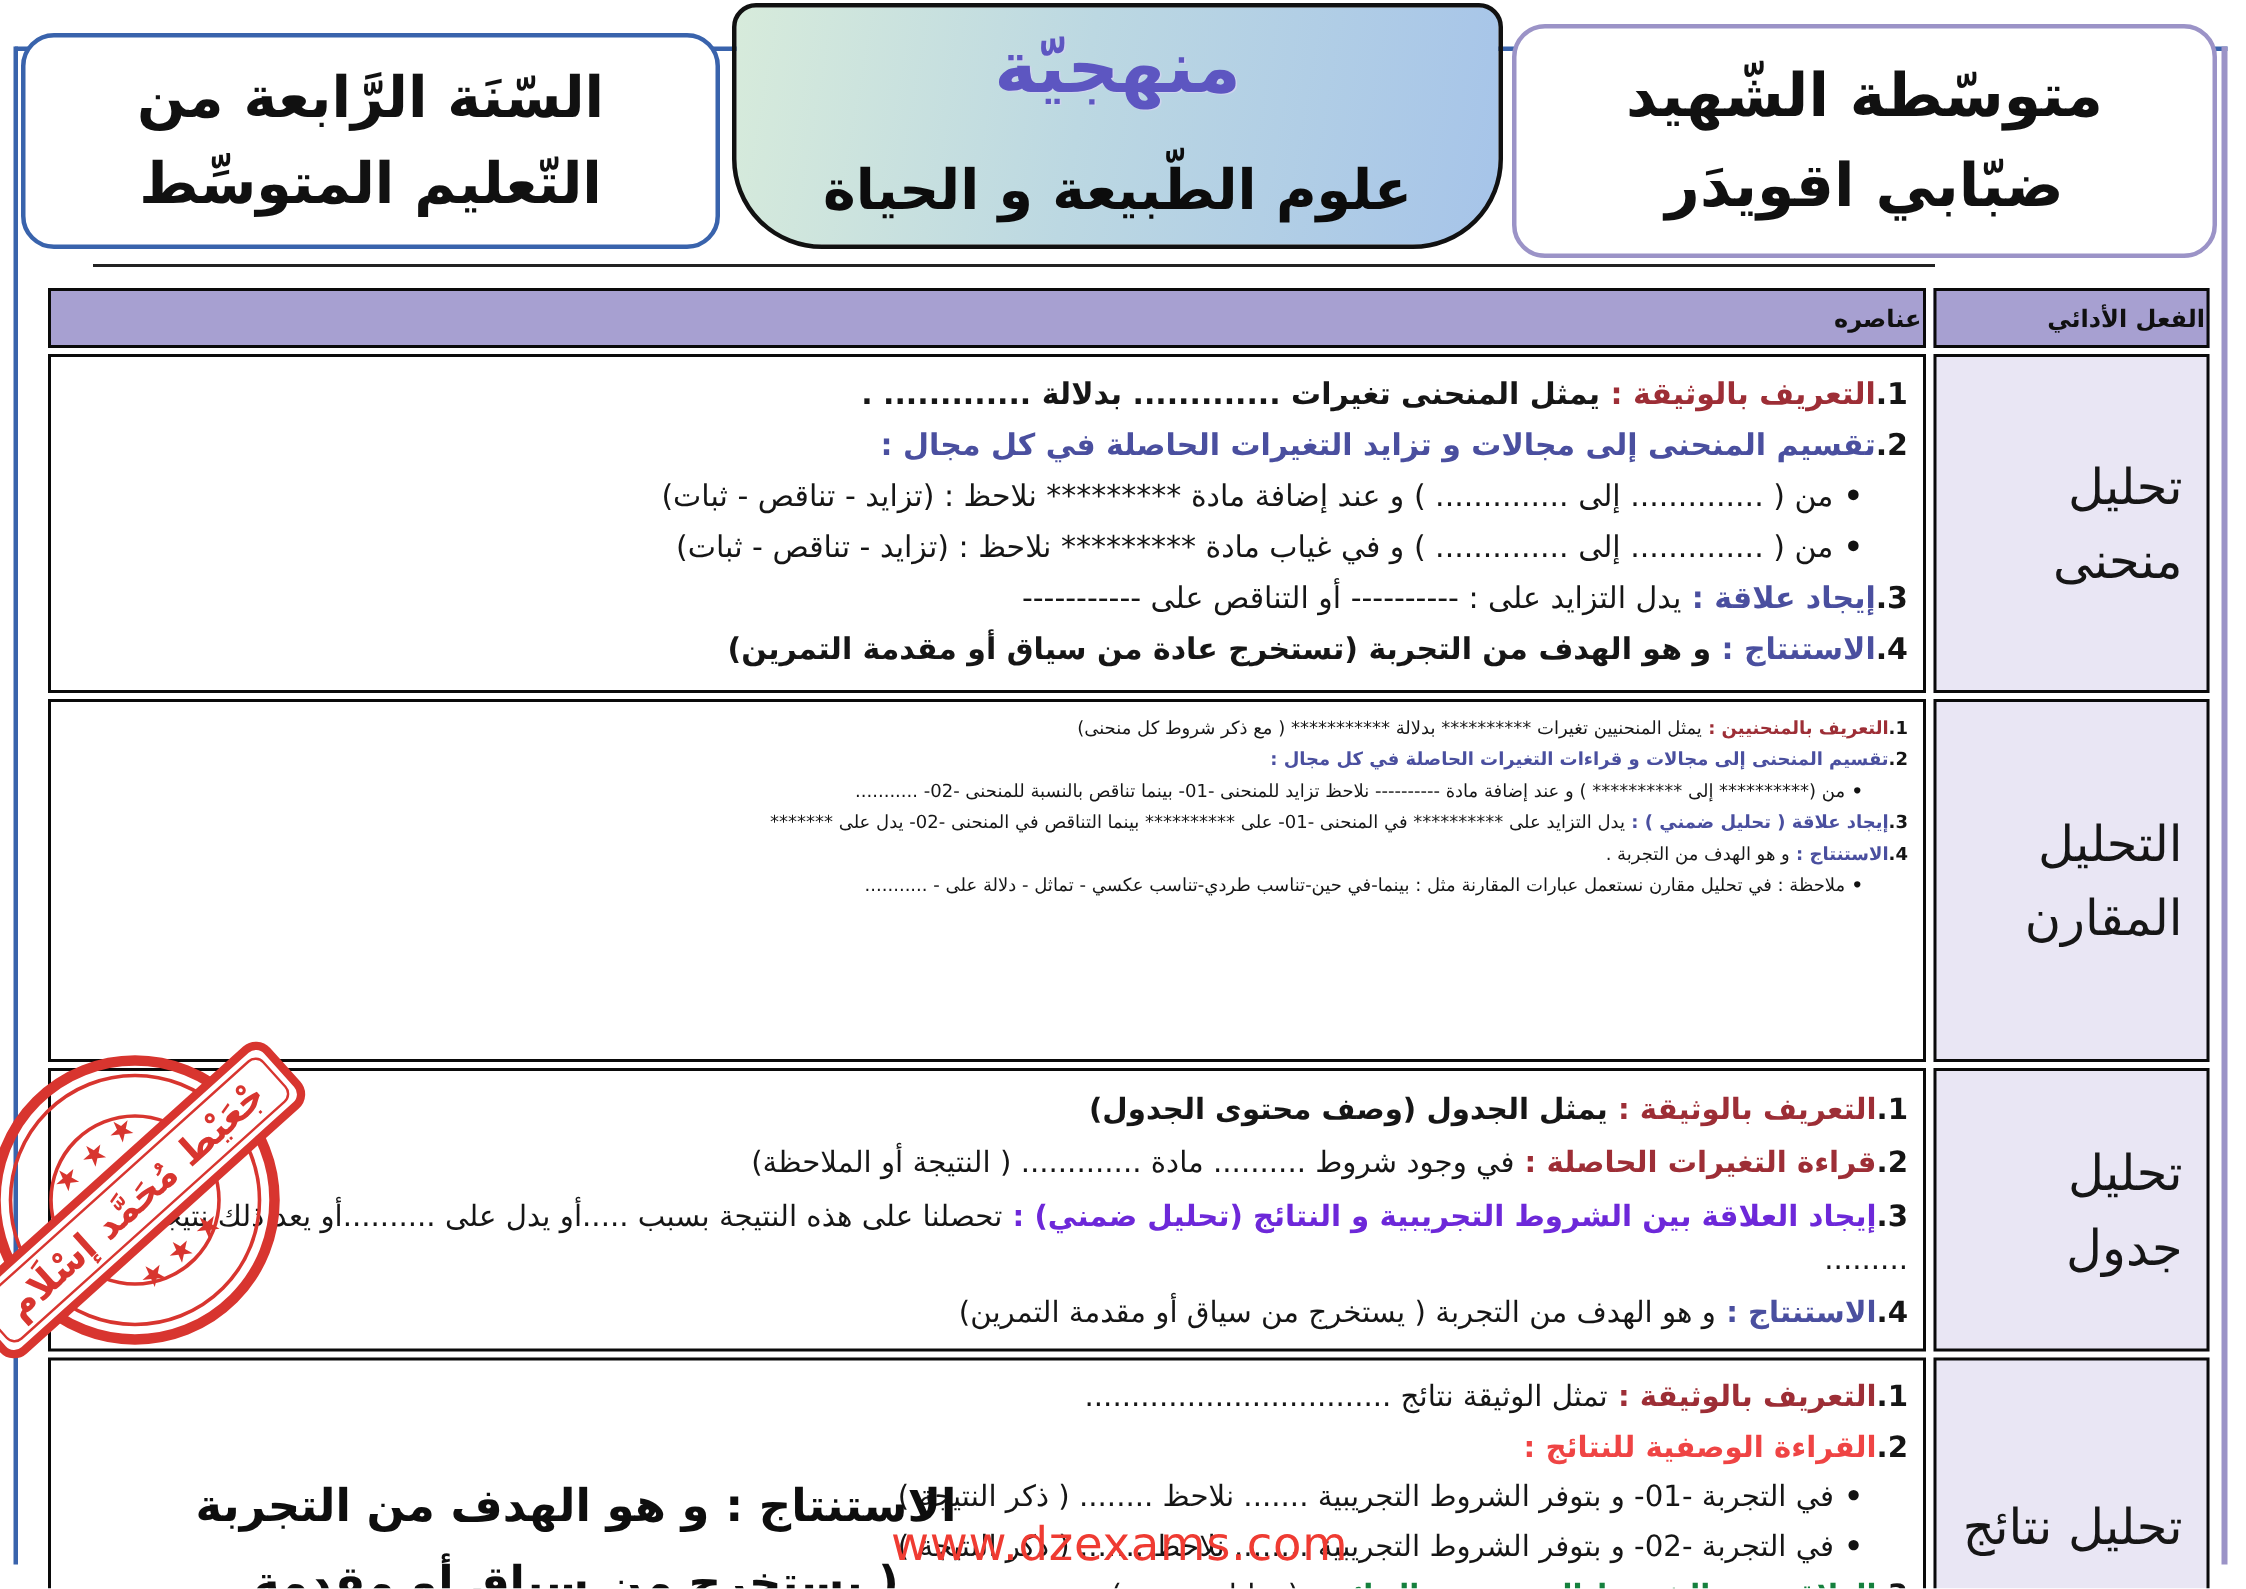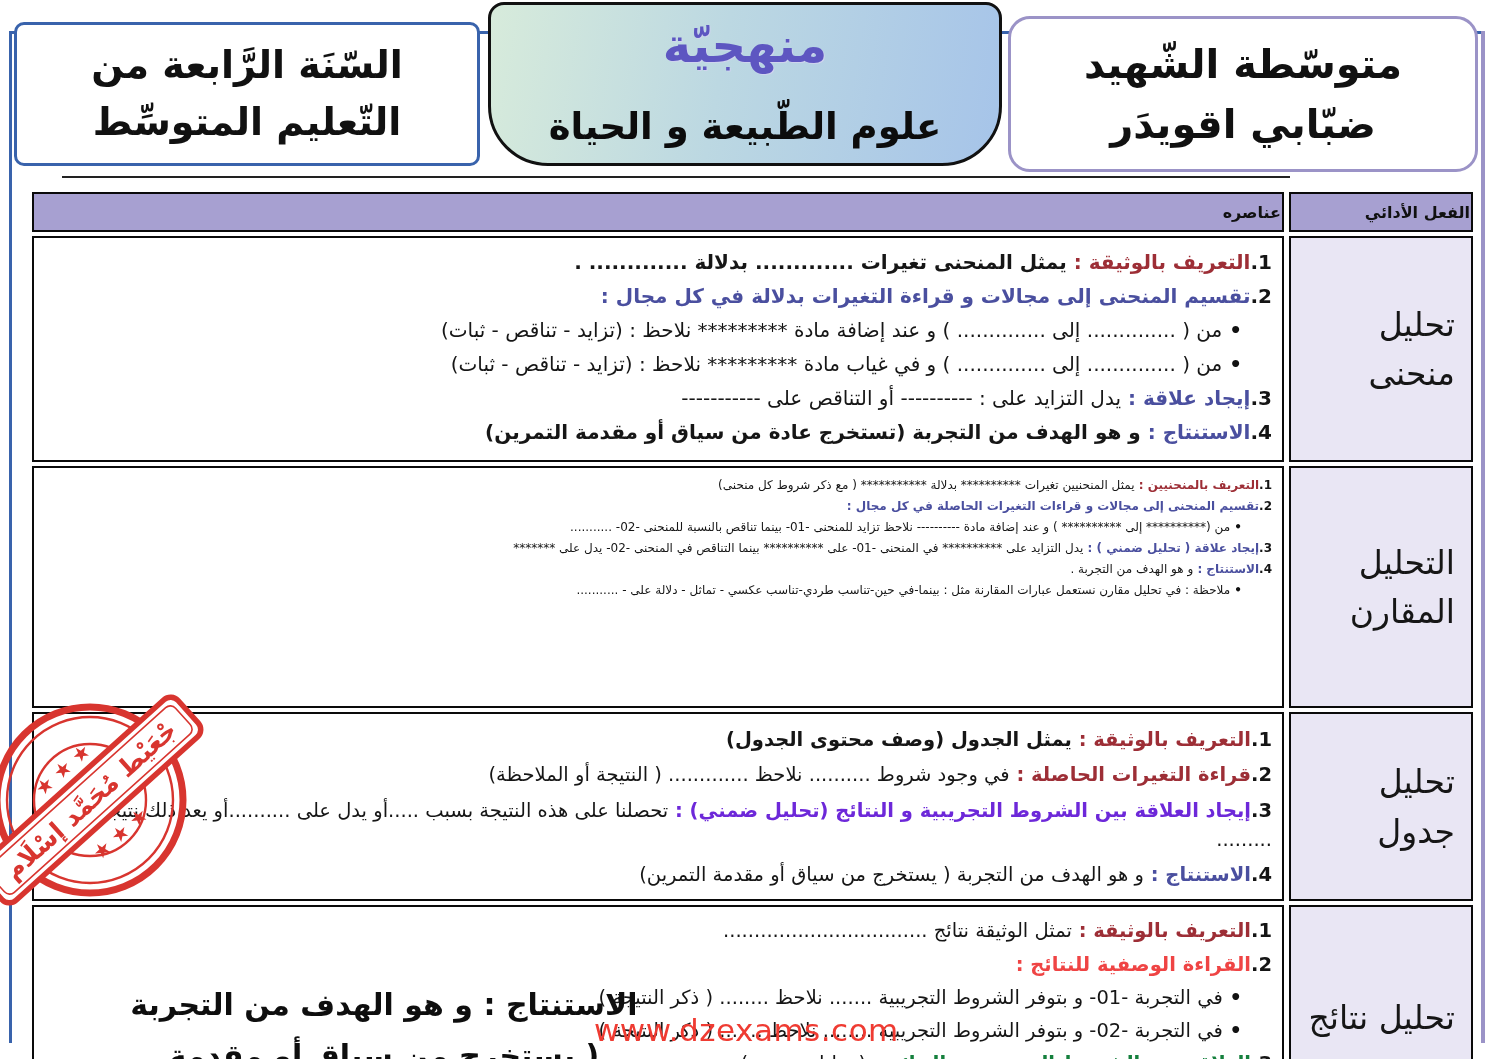--- a/index.html
+++ b/index.html
@@ -7,21 +7,21 @@
         font-family:"DejaVu Sans",sans-serif;direction:rtl;}
 
   
   .frame-top{position:absolute;left:10px;top:31px;width:1475px;height:0;border-top:3px solid #3963ac;z-index:0;}
   .frame-left{position:absolute;left:9px;top:31px;width:0;height:1012px;border-left:3.5px solid #3963ac;z-index:0;}
   .frame-right{position:absolute;left:1481px;top:31px;width:0;height:1012px;border-left:4px solid #9b93c7;z-index:0;}
 
   
   .hdr-box{position:absolute;background:#fff;display:flex;flex-direction:column;justify-content:center;
            align-items:center;text-align:center;z-index:2;}
-  .hdr-left{left:14px;top:22px;width:460px;height:138px;border:3.5px solid #3963ac;border-radius:10px;}
+  .hdr-left{left:14px;top:22px;width:460px;height:138px;border:3.5px solid #3963ac;border-radius:22px;}
   .hdr-right{left:1008px;top:16px;width:464px;height:150px;border:3.5px solid #9b93c7;border-radius:22px;}
   .hdr-box .l{font-weight:bold;color:#111;font-size:38px;line-height:1.5;white-space:nowrap;}
   .hdr-right .l{font-size:40px;}
 
   .hdr-center{position:absolute;left:488px;top:2px;width:508px;height:158px;z-index:3;
               border:3.5px solid #111;border-radius:16px 16px 60px 60px;
               background:linear-gradient(100deg,#d7ebdb 0%,#bcd8e2 45%,#a6c4e9 100%);
               display:flex;flex-direction:column;justify-content:center;align-items:center;gap:32px;}
   .hdr-center .t1{font-size:48px;font-weight:bold;color:#5d56c1;line-height:1.15;
                   text-shadow:1px 1px 0 #cfd4ee;}
@@ -103,21 +103,21 @@
         <tr>
       <td class="hcell">الفعل الأدائي</td>
       <td class="hcell">عناصره</td>
     </tr>
 
     <tr>
       <td class="label r1">تحليل منحنى</td>
       <td class="content r1">
         <div>
               <div class="line num"><span class="marker">1.</span><span class="key" style="color: rgb(157, 46, 54);">التعريف بالوثيقة : </span><span class="txt xb">يمثل المنحنى تغيرات ............. بدلالة ............. .</span></div>
-              <div class="line num"><span class="marker">2.</span><span class="key" style="color: rgb(74, 79, 159);">تقسيم المنحنى إلى مجالات و قراءة التغيرات بدلالة في كل مجال :</span></div>
+              <div class="line num"><span class="marker">2.</span><span class="key" style="color: rgb(74, 79, 159);">تقسيم المنحنى إلى مجالات و تزايد التغيرات الحاصلة في كل مجال :</span></div>
               <div class="line bullet"><span class="dot">•  </span><span class="txt">من ( .............. إلى .............. ) و عند إضافة مادة ********* نلاحظ : (تزايد - تناقص - ثبات)</span></div>
               <div class="line bullet"><span class="dot">•  </span><span class="txt">من ( .............. إلى .............. ) و في غياب مادة ********* نلاحظ : (تزايد - تناقص - ثبات)</span></div>
               <div class="line num"><span class="marker">3.</span><span class="key" style="color: rgb(74, 79, 159);">إيجاد علاقة : </span><span class="txt">يدل التزايد على : ---------- أو التناقص على -----------</span></div>
               <div class="line num"><span class="marker">4.</span><span class="key" style="color: rgb(74, 79, 159);">الاستنتاج : </span><span class="txt xb">و هو الهدف من التجربة (تستخرج عادة من سياق أو مقدمة التمرين)</span></div>
             </div>
       </td>
     </tr>
 
     <tr>
       <td class="label r2">التحليل المقارن</td>
@@ -131,21 +131,21 @@
               <div class="line bullet"><span class="dot">•  </span><span class="txt">ملاحظة : في تحليل مقارن نستعمل عبارات المقارنة مثل : بينما-في حين-تناسب طردي-تناسب عكسي - تماثل - دلالة على - ...........</span></div>
             </div>
       </td>
     </tr>
 
     <tr>
       <td class="label r3">تحليل جدول</td>
       <td class="content r3">
         <div>
               <div class="line num"><span class="marker">1.</span><span class="key" style="color: rgb(157, 46, 54);">التعريف بالوثيقة : </span><span class="txt xb">يمثل الجدول (وصف محتوى الجدول)</span></div>
-              <div class="line num"><span class="marker">2.</span><span class="key" style="color: rgb(157, 46, 54);">قراءة التغيرات الحاصلة : </span><span class="txt">في وجود شروط .......... نلاحظ  ............. ( النتيجة أو الملاحظة)</span></div>
+              <div class="line num"><span class="marker">2.</span><span class="key" style="color: rgb(157, 46, 54);">قراءة التغيرات الحاصلة : </span><span class="txt">في وجود شروط .......... مادة  ............. ( النتيجة أو الملاحظة)</span></div>
               <div class="line num"><span class="marker">3.</span><span class="key" style="color: #6d28d9;">إيجاد العلاقة بين الشروط التجريبية و النتائج (تحليل ضمني) : </span><span class="txt">تحصلنا على هذه النتيجة بسبب .....أو يدل على ..........أو يعد ذلك نتيجة .........</span></div>
               <div class="line num"><span class="marker">4.</span><span class="key" style="color: rgb(74, 79, 159);">الاستنتاج : </span><span class="txt">و هو الهدف من التجربة ( يستخرج من سياق أو مقدمة التمرين)</span></div>
             </div>
       </td>
     </tr>
 
     <tr>
       <td class="label r4">تحليل نتائج تجريبية</td>
       <td class="content r4">
         <div>

